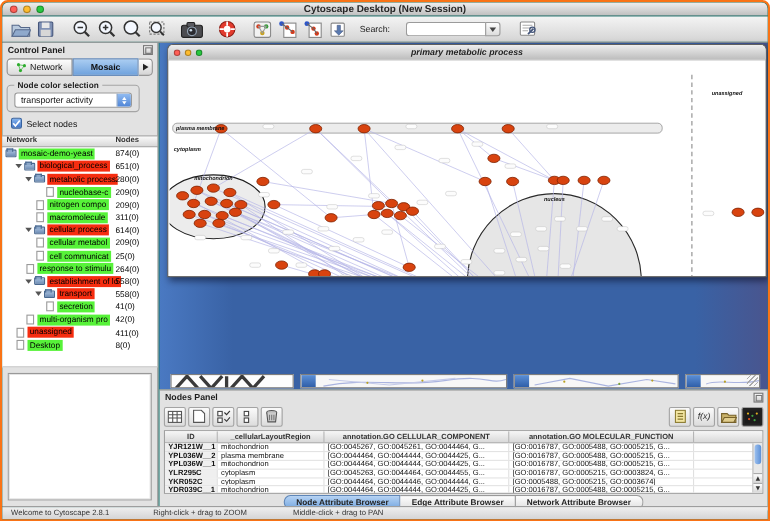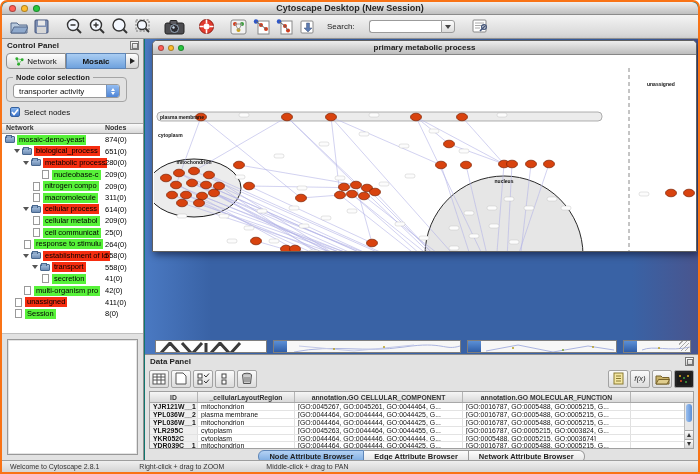--- a/index.html
+++ b/index.html
@@ -73,21 +73,21 @@
   .lbl-red{background:#f62d10;color:#000;}
   .lbl-green{background:#57f239;color:#000;}
   .row-count{position:absolute;left:103px;font-size:7.5px;color:#000;}
   .tree-row.selected .row-count{color:#fff;}
   .birdseye{position:absolute;left:5px;right:5px;top:300px;bottom:5px;background:#fff;
             border:1px solid #999;box-shadow:inset 0 0 0 1px #e4e4e4;}
   
   .desktop{position:absolute;left:143px;top:37px;right:0;height:315px;
            background:linear-gradient(90deg,#4a79c2,#3962a5 12%,#3962a5 88%,#49558e);}
   .net-window{position:absolute;left:7px;top:1px;width:545px;height:212px;background:#fff;
-              border:1px solid #5f5f5f;border-radius:5px 5px 0 0;box-shadow:2px 3px 7px rgba(0,0,20,.5);}
+              border:1px solid #5f5f5f;border-radius:5px 5px 0 0;box-shadow:2px 3px 7px rgba(0,0,20,.5);font-style:italic;}
   .nw-titlebar{position:relative;height:14px;background:linear-gradient(#ededed,#bdbdbd);
                border-bottom:1px solid #868686;border-radius:4px 4px 0 0;}
   .nw-title{font-size:8px;font-weight:bold;color:#222;text-align:center;line-height:14px;}
   .traffic.small{top:4px;left:5px;gap:4px;}
   .light.sm{width:6px;height:6px;}
   .nw-canvas{position:absolute;top:15px;left:1px;right:1px;bottom:0;overflow:hidden;background:#fff;}
   .nw-canvas svg{display:block;}
   
   .frag{position:absolute;height:13px;top:301px;background:#f7f7f7;border:1px solid #7e7e7e;overflow:hidden;}
   .frag .bluecap{position:absolute;left:0;top:0;bottom:0;width:13px;background:linear-gradient(#5b8fd6,#2f5ea8);}
@@ -391,21 +391,21 @@
         </div>
         <div class="tree-row">
           <span style="flex: 0 0 auto; width: 12px;"></span>
           <span class="icon-file"></span>
           <span class="row-label lbl-red" style="max-width: 91px;">unassigned</span>
           <span class="row-count">411(0)</span>
         </div>
         <div class="tree-row">
           <span style="flex: 0 0 auto; width: 12px;"></span>
           <span class="icon-file"></span>
-          <span class="row-label lbl-green" style="max-width: 91px;">Session</span>
+          <span class="row-label lbl-green" style="max-width: 91px;">Desktop</span>
           <span class="row-count">8(0)</span>
         </div>
       </div>
     <div class="birdseye"></div>
   </div>
 
   <div class="desktop">
     <div class="net-window">
       <div class="nw-titlebar">
         <div class="traffic small">
@@ -636,21 +636,21 @@
       <svg width="68" height="13">
           <path d="M18 8 C 30 3, 45 10, 66 5" stroke="#aab4e0" fill="none"></path>
           <circle cx="35" cy="6" r="1" fill="#b8a020"></circle>
         </svg>
       <span class="grip"></span>
     </div>
   </div>
 
   <div class="data-panel">
     <div class="panel-header">
-      <span>Data Panel</span>
+      <span>Nodes Panel</span>
       <span class="float-icon"></span>
     </div>
     <div class="dp-toolbar">
       <span class="dbtn">
         <svg width="14" height="12">
             <rect x="1" y="1" width="12" height="10" fill="#fff" stroke="#555"></rect>
             <path d="M1 4 h12 M1 7 h12 M5 1 v10 M9 1 v10" stroke="#555"></path>
           </svg>
       </span>
       <span class="dbtn">

